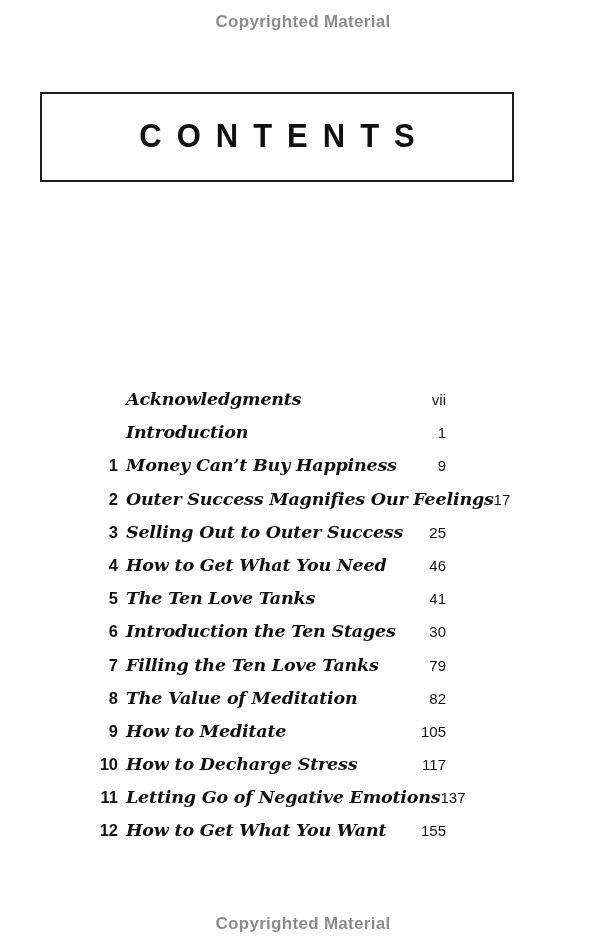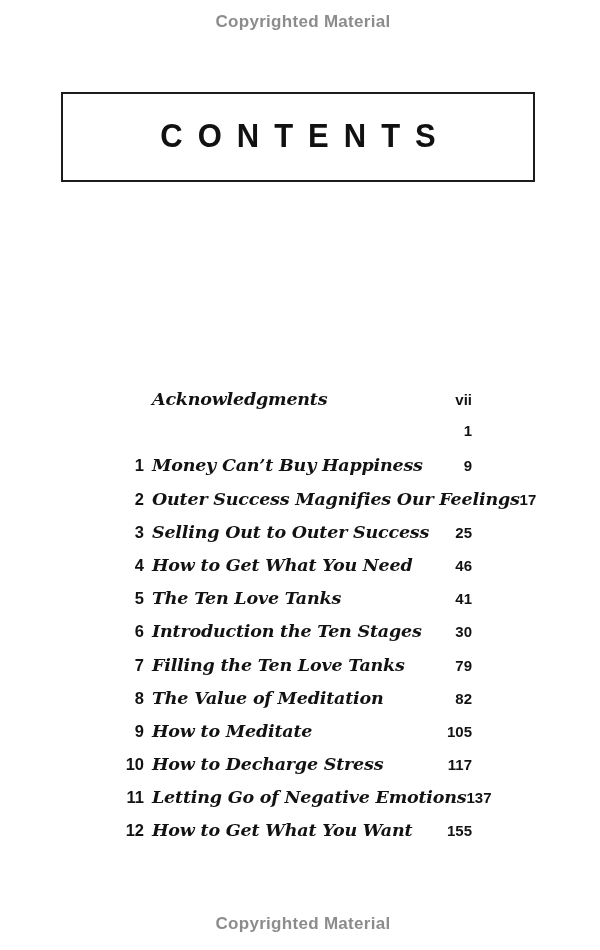--- a/index.html
+++ b/index.html
@@ -26,41 +26,41 @@
     font-family: "Liberation Sans", sans-serif;
     font-weight: bold;
     font-size: 17px;
     color: #8c8c8c;
     letter-spacing: 0.3px;
   }
   .copyright.top { top: 12px; }
   .copyright.bottom { top: 914px; }
   .contents-box {
     position: absolute;
-    left: 61px;
+    left: 40px;
     top: 92px;
     width: 474px;
     height: 90px;
     border: 2px solid #1c1c1c;
     display: flex;
     align-items: center;
     justify-content: center;
   }
   .contents-title {
     font-family: "Liberation Sans", sans-serif;
     font-weight: bold;
     font-size: 31px;
     letter-spacing: 15px;
     margin-right: -15px; 
     color: #111111;
     transform: scaleY(1.05);
   }
   .toc-list {
     position: absolute;
-    left: 106px;
+    left: 80px;
     top: 389px;
     width: 366px;
   }
   .toc-row {
     display: flex;
     align-items: baseline;
     height: 33.2px;
   }
   .toc-num {
     width: 38px;
@@ -78,21 +78,21 @@
     font-weight: bold;
     font-size: 17.5px;
     color: #121212;
     white-space: nowrap;
     letter-spacing: -0.2px;
   }
   .toc-page {
     margin-left: auto;
     text-align: right;
     font-family: "Liberation Sans", sans-serif;
-    font-weight: bold;
+    font-weight: normal;
     font-size: 15px;
     color: #121212;
   }
 </style>
 </head>
 <body>
 
 <div class="page">
 
   <div class="copyright top">Copyrighted Material</div>
@@ -104,20 +104,21 @@
   <div class="toc-list">
 
       <div class="toc-row">
         <span class="toc-num"></span>
         <span class="toc-title">Acknowledgments</span>
         <span class="toc-page">vii</span>
       </div>
 
       <div class="toc-row">
         <span class="toc-num"></span>
+        <span class="toc-title">Introduction</span>
         <span class="toc-page">1</span>
       </div>
 
       <div class="toc-row">
         <span class="toc-num">1</span>
         <span class="toc-title">Money Can’t Buy Happiness</span>
         <span class="toc-page">9</span>
       </div>
 
       <div class="toc-row">

